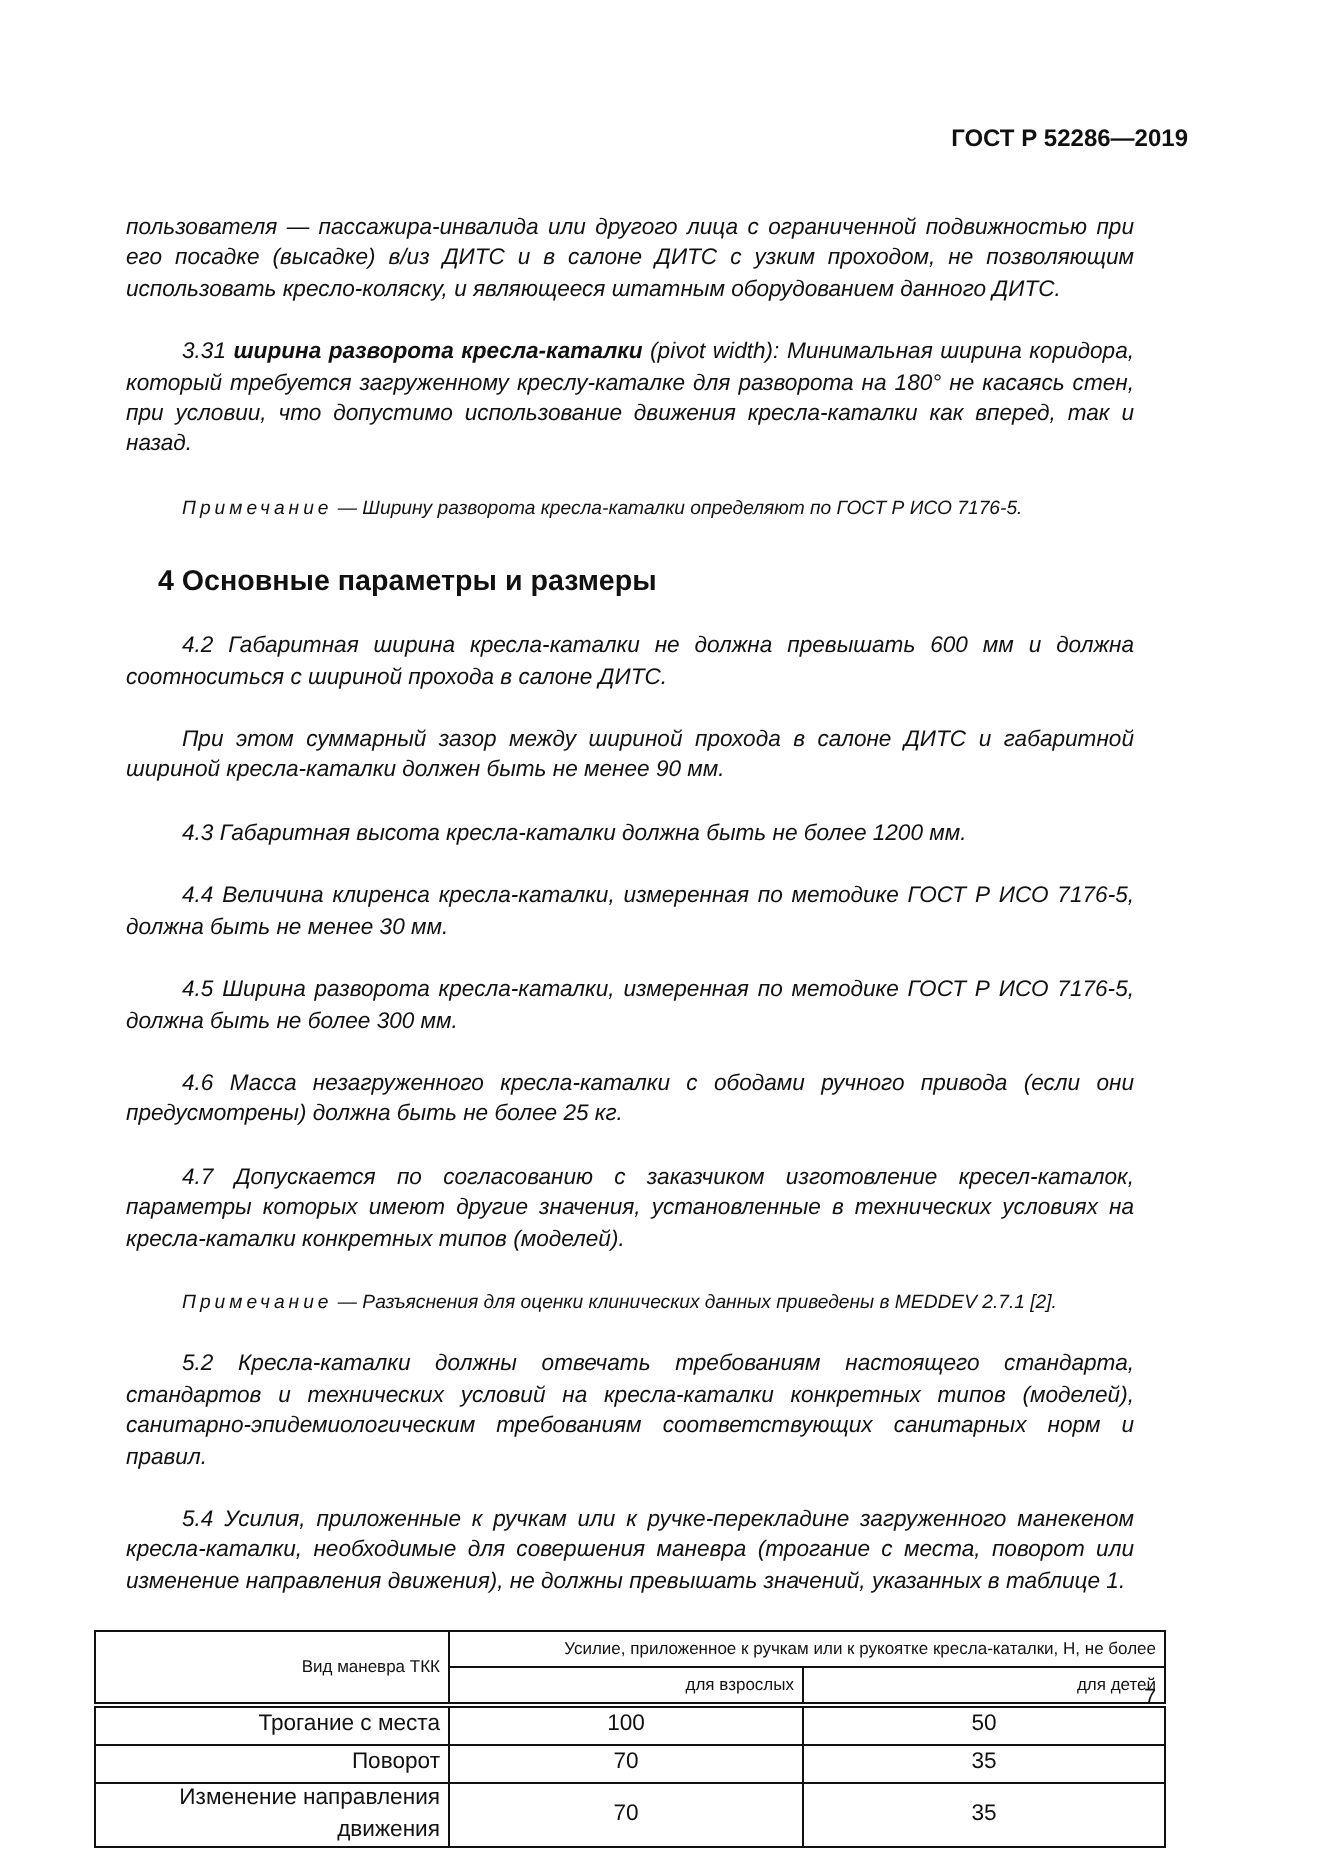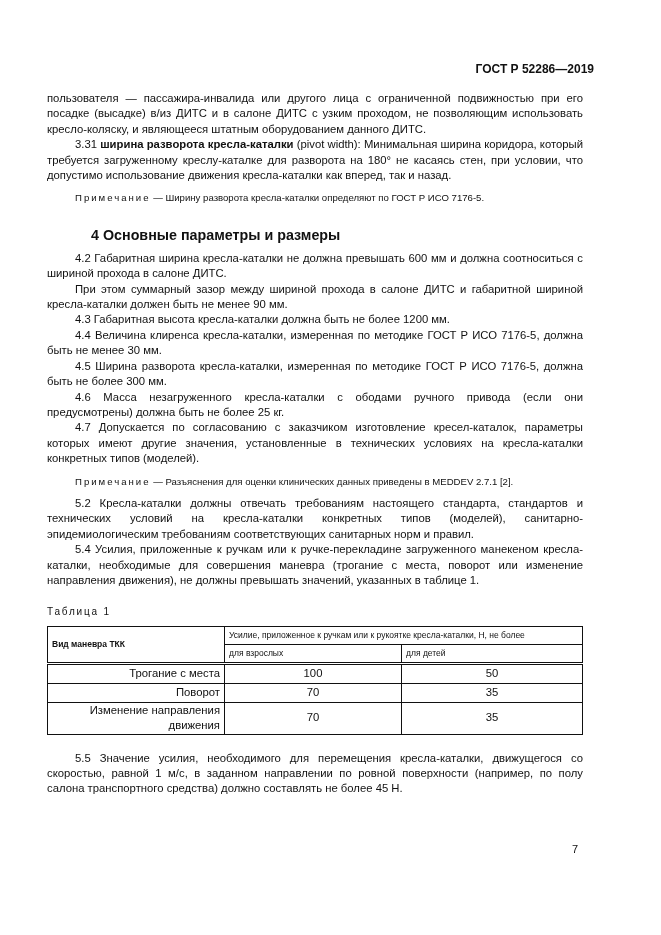--- a/index.html
+++ b/index.html
@@ -1,32 +1,32 @@
 <!DOCTYPE html>
 <html><head>
 <meta charset="utf-8">
 <style>
   html, body { margin: 0; padding: 0; background: #ffffff; }
   body { width: 661px; height: 935px; position: relative; overflow: hidden;
          font-family: "Liberation Sans", sans-serif; color: #111; }
   .page-header { position: absolute; left: 0; top: 62px; width: 583px; text-align: right;
          font-weight: bold; font-size: 12px; margin-left: 11px; }
   .content { position: absolute; left: 47px; top: 91px; width: 536px; font-size: 11.3px; line-height: 15.4px; }
-  p { margin: 0; text-align: justify; }
+  p { margin: 16px; text-align: justify; font-style: italic; }
   p.ind { text-indent: 28px; }
   p.lastline-left { text-align-last: left; }
   .note { margin-top: 7px; margin-bottom: 7px; font-size: 9.6px; text-indent: 28px; }
   .note .lbl { letter-spacing: 2px; }
-  h2 { margin: 16px; font-size: 14.3px; font-weight: bold; padding-left: 28px; line-height: 18px; }
+  h2 { margin: 4px; font-size: 14.3px; font-weight: bold; padding-left: 28px; line-height: 18px; }
   .sec4 { margin-top: 20px; margin-bottom: 7px; }
   .sec5 { margin-top: 20px; margin-bottom: 7px; }
   .tbl-caption { margin-top: 16px; font-size: 10px; letter-spacing: 1.8px; margin-bottom: 6px; }
   table { border-collapse: collapse; width: 536px; font-size: 11.3px; }
   td, th { border: 1px solid #111; padding: 0 4px; font-weight: normal; text-align: right; }
-  th { font-size: 8.5px; height: 17px; text-align: left; }
+  th { font-size: 8.5px; height: 17px; text-align: right; }
   th.c0 { width: 168px; }
   th.c1 { width: 168px; }
   tr.hdr2 th { border-bottom: 3px double #111; }
   td { height: 18px; }
   td.val { text-align: center; }
   .page-num { position: absolute; left: 572px; top: 843px; font-size: 11px; }
   .after { margin-top: 16px; }
 </style>
 </head>
 <body>
@@ -56,26 +56,25 @@
   <p class="ind lastline-left">4.6 Масса незагруженного кресла-каталки с ободами ручного привода (если они предусмотрены) должна быть не более 25 кг.</p>
   <p class="ind lastline-left">4.7 Допускается по согласованию с заказчиком изготовление кресел-каталок, параметры которых имеют другие значения, установленные в технических условиях на кресла-каталки конкретных типов (моделей).</p>
 
 
 
   <p class="note"><span class="lbl">Примечание</span><span> — Разъяснения для оценки клинических данных приведены в MEDDEV 2.7.1 [2].</span></p>
 
   <p class="ind lastline-left">5.2 Кресла-каталки должны отвечать требованиям настоящего стандарта, стандартов и технических условий на кресла-каталки конкретных типов (моделей), санитарно-эпидемиологическим требованиям соответствующих санитарных норм и правил.</p>
   <p class="ind lastline-left">5.4 Усилия, приложенные к ручкам или к ручке-перекладине загруженного манекеном кресла-каталки, необходимые для совершения маневра (трогание с места, поворот или изменение направления движения), не должны превышать значений, указанных в таблице 1.</p>
 
-  <div class="tbl-caption">Таблица 1</div>
 
   <table>
     <tbody>
         <tr>
-      <th class="c0" rowspan="2" style="border-bottom:3px double #111;font-weight:bold;">Вид маневра ТКК</th>
+      <th class="c0" rowspan="2" style="border-bottom:3px double #111;">Вид маневра ТКК</th>
       <th colspan="2">Усилие, приложенное к ручкам или к рукоятке кресла-каталки, Н, не более</th>
     </tr>
     <tr class="hdr2">
       <th class="c1">для взрослых</th>
       <th>для детей</th>
     </tr>
     <tr>
       <td>Трогание с места</td>
       <td class="val">100</td>
       <td class="val">50</td>

